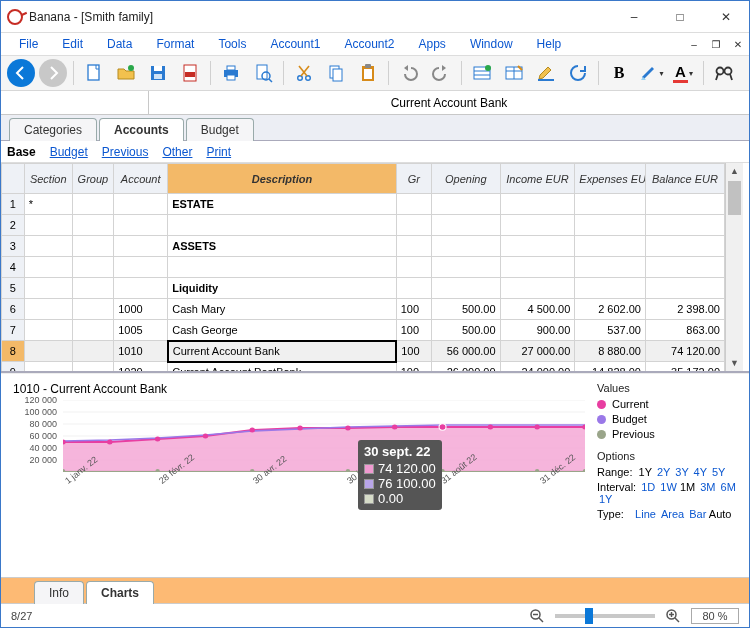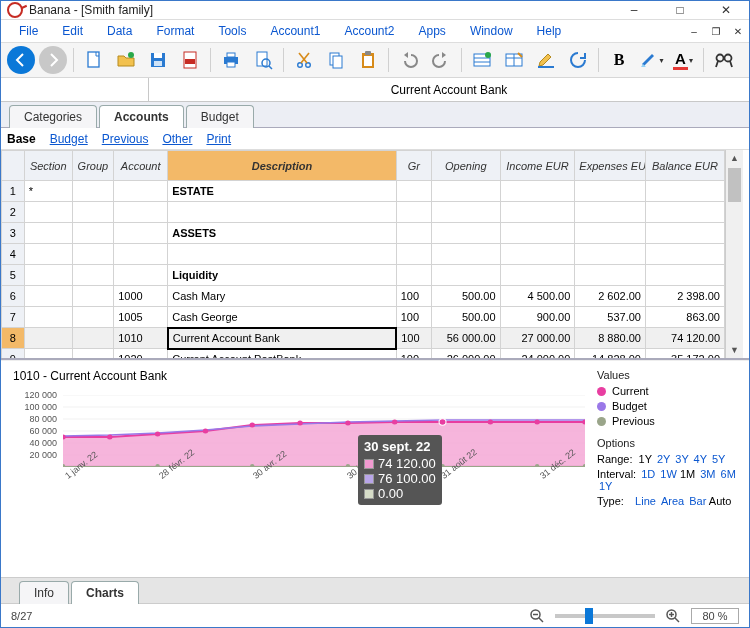--- a/index.html
+++ b/index.html
@@ -1,19 +1,19 @@
 <!DOCTYPE html>
 <html><head>
 <meta charset="utf-8">
 <style>
   * { box-sizing: border-box; margin: 0; padding: 0; }
   html, body { width: 750px; height: 628px; font-family: "Segoe UI", Tahoma, sans-serif; font-size: 12px; overflow: hidden; background: #f0f0f0; }
   .window { width: 750px; height: 628px; border: 1px solid #3a78c9; background: #fff; display: flex; flex-direction: column; }
 
-  .titlebar { height: 19px; background: #fff; display: flex; align-items: center; padding: 0 0 0 6px; border-bottom: 1px solid #ddd; }
+  .titlebar { height: 32px; background: #fff; display: flex; align-items: center; padding: 0 0 0 6px; border-bottom: 1px solid #ddd; }
   .titlebar .logo { width: 16px; height: 16px; border: 2px solid #c62c24; border-radius: 50%; position: relative; margin-right: 6px; }
   .titlebar .logo::after { content:''; position:absolute; width:6px; height:2px; background:#c62c24; left:12px; top:2px; transform:rotate(-25deg); }
   .titlebar .title { flex: 1; color: #222; font-size: 12px; }
   .titlebar .winbtn { width: 46px; height: 30px; display:flex; align-items:center; justify-content:center; color:#333; }
 
   .menubar { height: 22px; display:flex; align-items:center; padding-left:6px; gap:0; color:#0b57d0; }
   .menubar .menu { padding: 2px 12px; }
   .menubar .spacer { flex:1; }
   .menubar .mdi { width:18px; height:18px; margin:0 2px; display:flex; align-items:center; justify-content:center; color:#333; font-size:10px; }
 
@@ -48,40 +48,40 @@
   .grid tr.selrow td { background:#f0f0f0; }
   .grid tr.selrow td.rn { background:#f3b968; }
   .grid td.selcell { border:2px solid #000; background:#fff; }
   .grid td.bold { font-weight:bold; }
   .vscroll { width:18px; background:#f0f0f0; border-left:1px solid #ccc; position:relative; }
   .vscroll .thumb { position:absolute; left:2px; right:2px; top:18px; height:34px; background:#c1c1c1; }
   .vscroll .arr { position:absolute; left:0; right:0; height:16px; display:flex; align-items:center; justify-content:center; color:#555; font-size:9px; }
 
   .chartpane { flex:1; display:flex; padding:8px 12px 0 12px; gap:12px; position:relative; border-top:1px solid #eee; }
   .chartarea { flex:1; min-width:0; }
-  .chartarea .ctitle { font-size:12px; margin-bottom:12px; }
+  .chartarea .ctitle { font-size:12px; margin-bottom:4px; }
   .chartbox { height:90px; position:relative; }
   .ylabels { position:absolute; left:0; top:0; bottom:18px; width:46px; font-size:9px; color:#555; text-align:right; }
   .ylabels span { position:absolute; right:2px; transform:translateY(-50%); }
   .plot { position:absolute; left:50px; right:0; top:0; bottom:18px; }
   .xlabels { position:absolute; left:50px; right:0; bottom:-22px; height:34px; font-size:9px; color:#555; }
   .xlabels span { position:absolute; transform:rotate(-38deg); transform-origin:left top; }
   .tooltip { position:absolute; background:#555; color:#fff; font-size:13px; padding:4px 6px; border-radius:3px; }
   .tooltip .hdr { font-weight:bold; margin-bottom:2px; }
   .tooltip .row { display:flex; align-items:center; gap:4px; }
   .tooltip .sw { width:10px; height:10px; border:1px solid #999; }
   .legend { width:140px; font-size:11px; }
   .legend h4 { font-weight:normal; margin-bottom:4px; color:#222; }
   .legend .item { display:flex; align-items:center; gap:6px; margin-bottom:3px; }
   .legend .dot { width:9px; height:9px; border-radius:50%; }
   .legend .opts { margin-top:10px; }
   .legend .opts div { margin-bottom:3px; }
   .legend a { color:#0b57d0; text-decoration:none; margin-left:2px; }
 
-  .lowertabs { height:26px; display:flex; align-items:flex-end; padding-left:18px; border-top:1px solid #ccc; background:#e5e5e5; }
+  .lowertabs { height:26px; display:flex; align-items:flex-end; padding-left:33px; border-top:1px solid #ccc; background:#fdba74; }
 
   .statusbar { height:24px; border-top:1px solid #ccc; display:flex; align-items:center; padding:0 10px; font-size:11px; color:#444; }
   .statusbar .spacer { flex:1; }
   .statusbar .zoomslider { width:100px; height:4px; background:#c8c8c8; position:relative; margin:0 10px; }
   .statusbar .zoomslider .zthumb { position:absolute; width:8px; height:16px; background:#0b78d8; top:-6px; left:30px; }
   .statusbar .zoombox { width:48px; border:1px solid #aaa; text-align:center; padding:1px 2px; }
   .mag { width:16px; height:16px; }
 </style>
 </head>
 <body>

